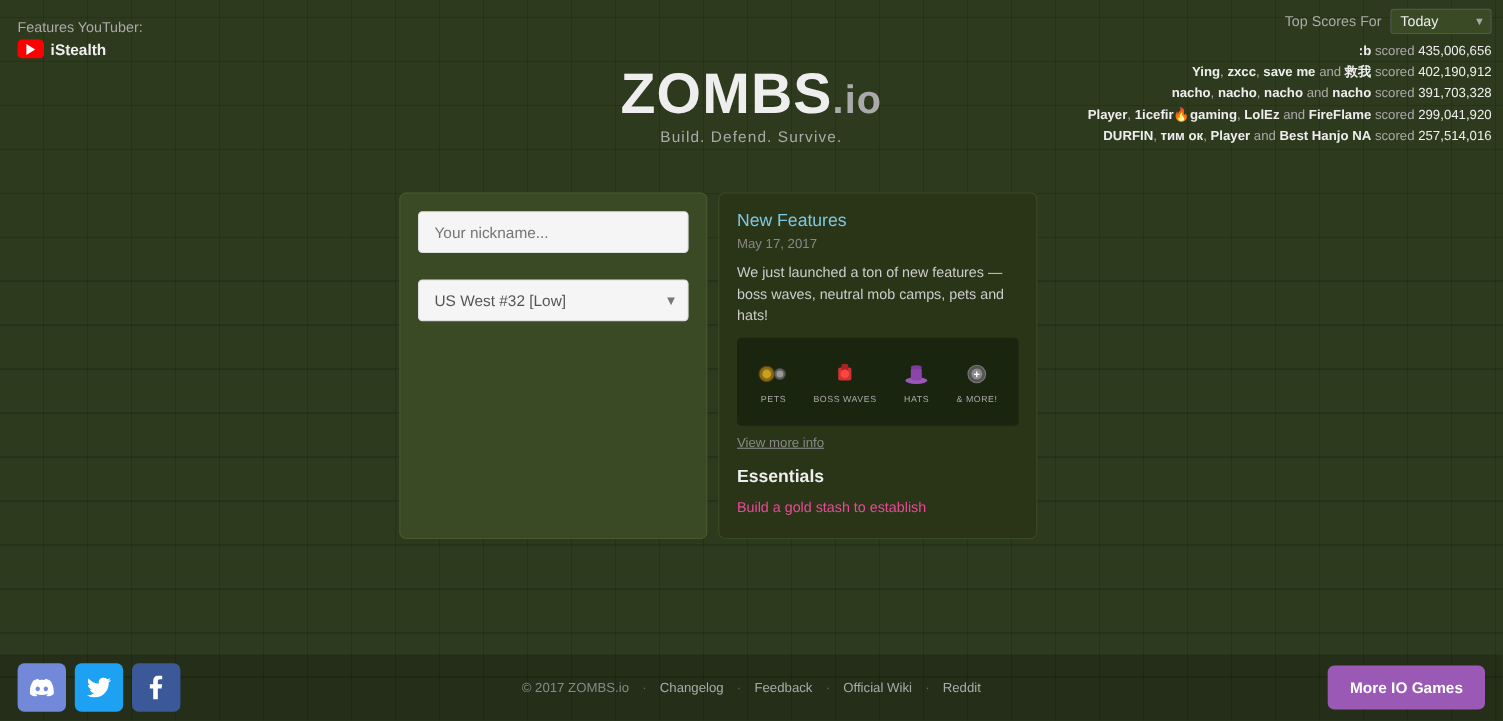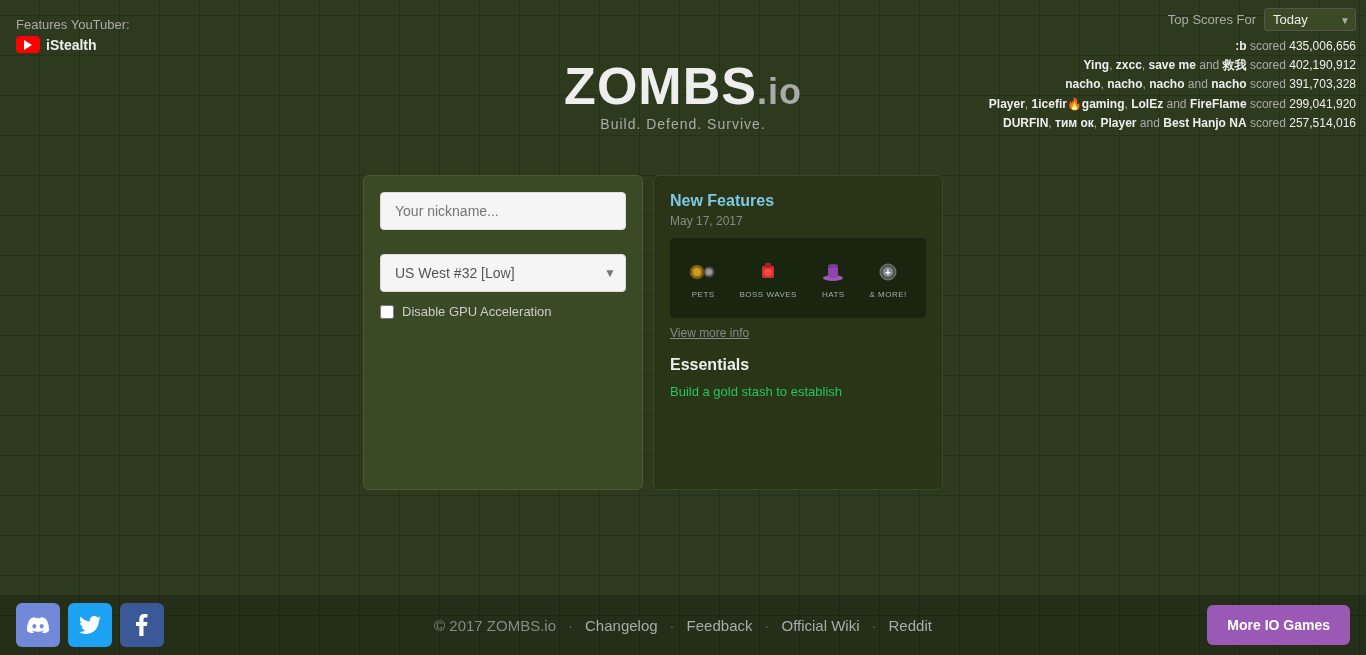--- a/index.html
+++ b/index.html
@@ -246,21 +246,21 @@
       height: 100%;
       overflow-y: scroll;
       padding: 16px;
       scrollbar-width: thin;
       scrollbar-color: #555 #2a3518;
     }
 
     #new-features-title {
       color: #7ec8e3;
       font-size: 16px;
-      font-weight: bold;
+      font-weight: normal;
       margin-bottom: 4px;
     }
     #new-features-date {
       font-size: 12px;
       color: #888;
       margin-bottom: 10px;
     }
     #new-features-text {
       font-size: 13px;
       color: #ccc;
@@ -306,21 +306,21 @@
     }
 
     #essentials-title {
       font-size: 16px;
       font-weight: bold;
       color: #eee;
       margin-bottom: 8px;
     }
     #essentials-text {
       font-size: 13px;
-      color: #22c55e;
+      color: #ec4899;
       line-height: 1.5;
     }
 
     
     #right-panel-scroll::-webkit-scrollbar {
       width: 8px;
     }
     #right-panel-scroll::-webkit-scrollbar-track {
       background: #2a3518;
     }
@@ -356,21 +356,21 @@
       justify-content: center;
       cursor: pointer;
       font-weight: bold;
       font-size: 18px;
     }
     .discord-btn { background: #7289da; color: white; }
     .twitter-btn { background: #1da1f2; color: white; }
     .facebook-btn { background: #3b5998; color: white; }
 
     #footer-center {
-      font-size: 15px;
+      font-size: 12px;
       color: #888;
       display: flex;
       gap: 12px;
       align-items: center;
     }
     #footer-center a {
       color: #aaa;
       text-decoration: none;
     }
     .footer-dot {
@@ -461,31 +461,28 @@
     <div id="server-select-wrapper">
       <select id="server-select">
         <option>US West #32 [Low]</option>
         <option>US East #1 [Low]</option>
         <option>EU #1 [Low]</option>
       </select>
       <span id="server-select-arrow">▼</span>
     </div>
 
 
-    <div id="gpu-checkbox-row">
-      <input type="checkbox" id="gpu-checkbox" style="">
-      <label for="gpu-checkbox" id="gpu-label">Disable GPU Acceleration</label>
-    </div>
   </div>
 
   <div id="right-panel">
     <div id="right-panel-scroll">
 
       <div id="new-features-title">New Features</div>
       <div id="new-features-date">May 17, 2017</div>
+      <div id="new-features-text">We just launched a ton of new features — boss waves, neutral mob camps, pets and hats!</div>
 
       <div id="feature-banner">
 
         <div class="feature-icon banner-pet">
           <div class="banner-pet-img">
             <svg width="28" height="28" viewBox="0 0 28 28">
               <circle cx="8" cy="14" r="7" fill="#8B6914" stroke="#5a4010" stroke-width="1"></circle>
               <circle cx="8" cy="14" r="4" fill="#c8a020"></circle>
               <circle cx="20" cy="14" r="5" fill="#666" stroke="#444" stroke-width="1"></circle>
               <circle cx="20" cy="14" r="3" fill="#999"></circle>

